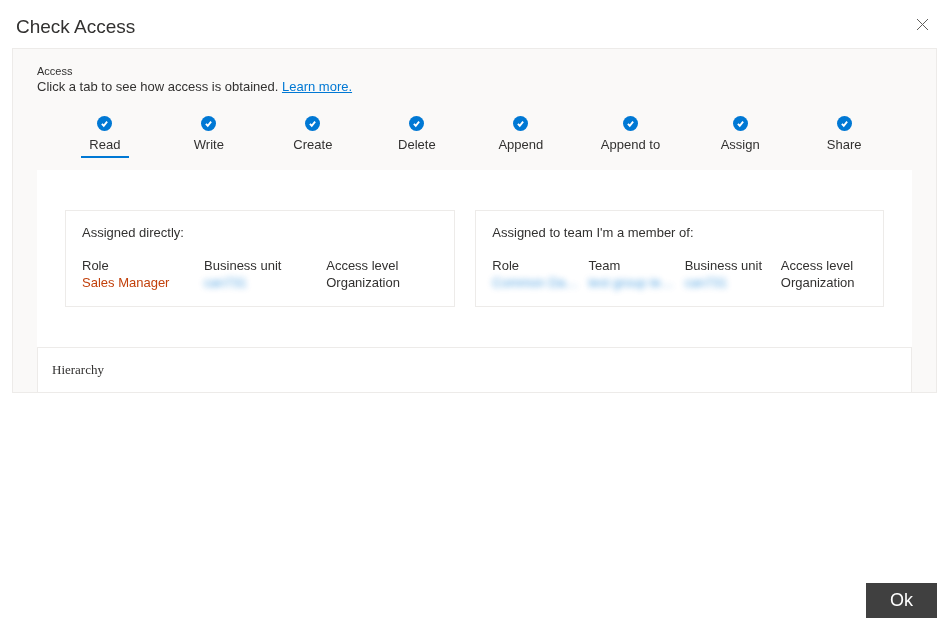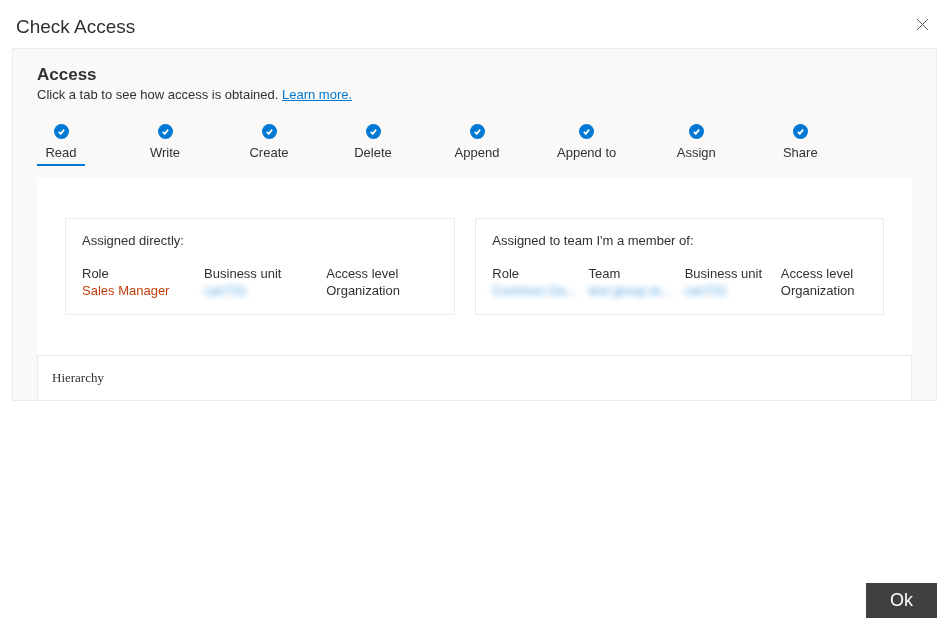--- a/index.html
+++ b/index.html
@@ -34,38 +34,38 @@
       padding: 2px 4px;
       line-height: 1;
     }
     .content-frame {
       margin: 0 12px;
       border: 1px solid #edebe9;
       background: #faf9f8;
       padding: 16px 24px 0 24px;
     }
     .section-title {
-      font-size: 17px;
-      font-weight: 700;
+      font-size: 11px;
+      font-weight: 400;
       color: #323130;
     }
     .section-sub {
       font-size: 13px;
       color: #323130;
       margin-top: 2px;
     }
     .learn-more {
       color: #0078d4;
       text-decoration: underline;
       cursor: pointer;
       margin-top: 12px;
     }
     .tabs-row {
       display: flex;
-      justify-content: flex-start;
+      justify-content: center;
       gap: 56px;
       margin-top: 22px;
       margin-bottom: 12px;
     }
     .tab-item {
       display: flex;
       flex-direction: column;
       align-items: center;
       gap: 6px;
       cursor: pointer;

